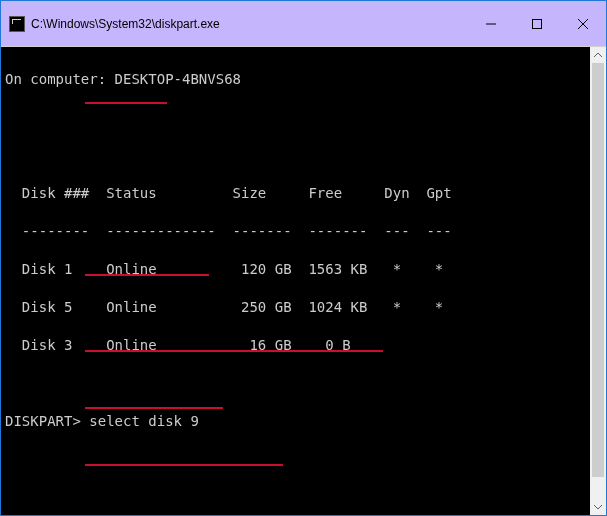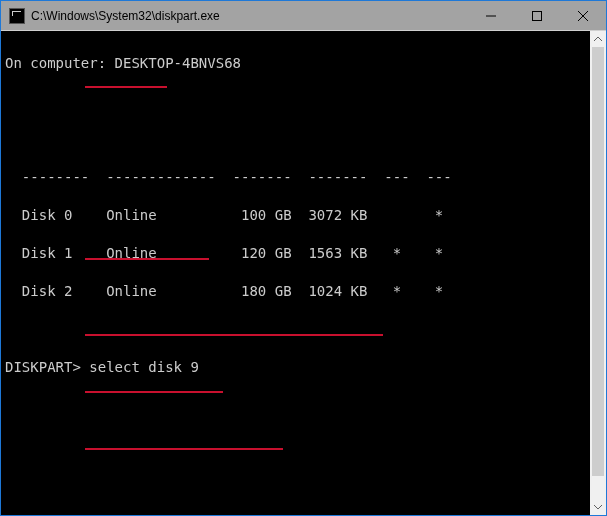--- a/index.html
+++ b/index.html
@@ -11,22 +11,22 @@
     overflow: hidden;
   }
   .window {
     width: 607px;
     height: 516px;
     border: 1px solid #1e78d7;
     display: flex;
     flex-direction: column;
   }
   .titlebar {
-    height: 30px;
-    background: #a3a3a3;
+    height: 46px;
+    background: #c4b5fd;
     display: flex;
     align-items: center;
     border-bottom: 1px solid #d0d0d0;
   }
   .title-icon {
     width: 16px;
     height: 16px;
     margin-left: 8px;
     margin-right: 6px;
     background: #000;
@@ -134,24 +134,25 @@
             <line x1="10" y1="0" x2="0" y2="10" stroke="#000" stroke-width="1"></line>
           </svg>
       </div>
     </div>
   </div>
 
   <div class="terminal">
 <div class="prompt-line">On computer: DESKTOP-4BNVS68</div>
 <div class="prompt-line"> </div>
 <div class="prompt-line"> </div>
+<div class="prompt-line">  Disk ###  Status         Size     Free     Dyn  Gpt</div>
 <div class="prompt-line">  --------  -------------  -------  -------  ---  ---</div>
-<div class="prompt-line">  Disk 0    Online          100 GB  3072 KB        *</div>
 <div class="prompt-line">  Disk 1    Online          120 GB  1563 KB   *    *</div>
-<div class="prompt-line">  Disk 2    Online          180 GB  1024 KB   *    *</div>
+<div class="prompt-line">  Disk 5    Online          250 GB  1024 KB   *    *</div>
+<div class="prompt-line">  Disk 3    Online           16 GB    0 B</div>
 <div class="prompt-line"> </div>
 <div class="prompt-line"><span>DISKPART&gt;</span> <span>select disk 9</span></div>
 <div class="prompt-line"> </div>
 
 
 
 
 
 
 

